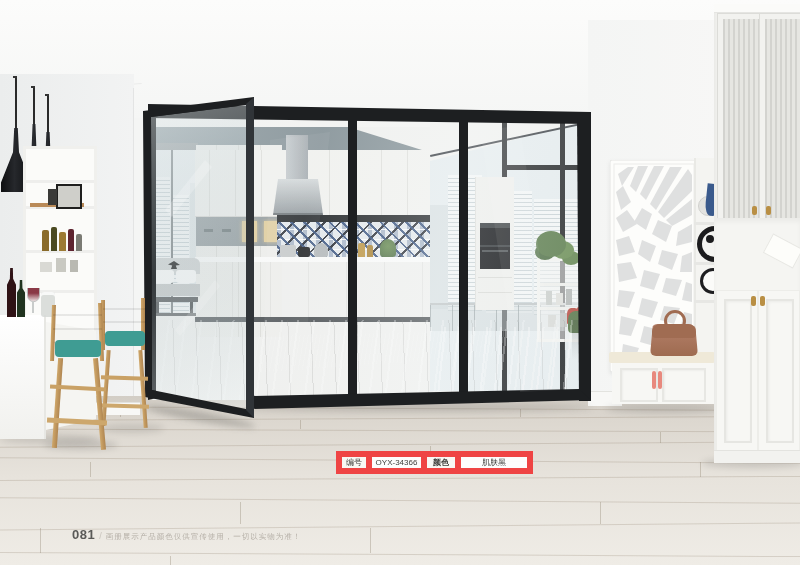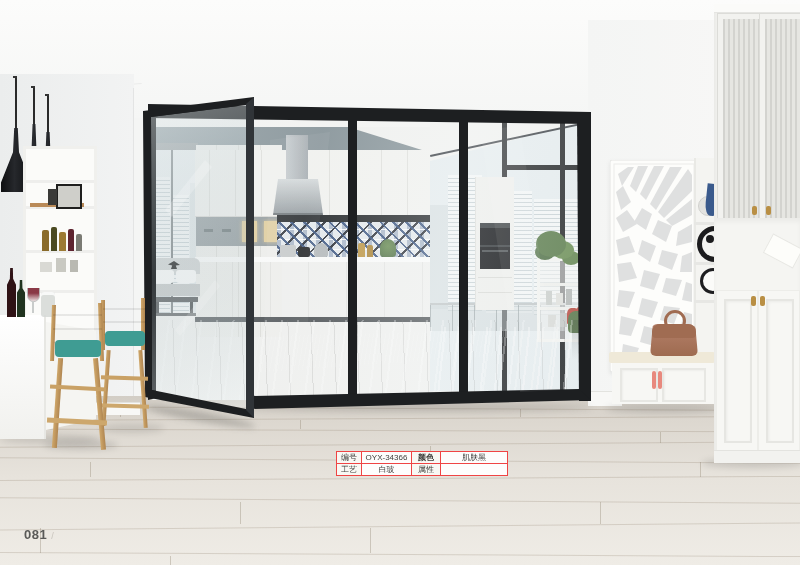--- a/index.html
+++ b/index.html
@@ -15,23 +15,23 @@
   .seam{width:1px;background:rgba(140,128,110,.35);}
   .baseboard{background:#f8f8f6;border-top:1px solid #e3e3df;}
   .shadow{border-radius:50%;filter:blur(3px);}
   
   .interior{left:152px;top:115px;width:436px;height:285px;overflow:hidden;background:#f3f3f1;}
   .hline{background:repeating-linear-gradient(180deg,#f7f9f9 0 3px,#ccd5d8 3px 4px);}
   
   .teal{background:linear-gradient(180deg,#5cb8af,#47a79d);}
   .wood{background:linear-gradient(90deg,#cfa76a,#b08651);}
   .spec-table{border-collapse:collapse;}
-  .spec-table td{border:1px solid #ef4444;background:rgba(255,255,255,.93);font-size:8px;line-height:10px;height:11px;text-align:center;color:#3f3f3c;padding:0 1px;}
+  .spec-table td{border:6px solid #ef4444;background:rgba(255,255,255,.93);font-size:8px;line-height:10px;height:11px;text-align:center;color:#3f3f3c;padding:0 1px;}
   .spec-table td.lbl{background:rgba(249,249,246,.95);}
-  .footer{display:flex;align-items:baseline;color:#4c4c4a;}
+  .footer{display:flex;align-items:baseline;color:#4c4c4a;margin-left:48px;}
   .footer .num{font-size:13px;font-weight:bold;letter-spacing:.5px;color:#5a5a58;}
   .footer .div{font-size:9px;color:#c9c4bd;margin:0 4px;}
   .footer .disc{font-size:7.5px;color:#b6b0a8;letter-spacing:1px;}
 </style>
 </head>
 <body>
 
 <div class="stage">
   <div class="photo a" style="left:0;top:0;width:800px;height:565px;">
 
@@ -347,28 +347,23 @@
     </div>
 
     <table class="a spec-table" style="left:336px;top:451px;">
       <tbody>
           <tr>
         <td class="lbl" style="width:22px;">编号</td>
         <td style="width:47px;">OYX-34366</td>
         <td class="lbl" style="width:26px;font-weight:bold;">颜色</td>
         <td style="width:64px;">肌肤黑</td>
       </tr>
-      <tr>
-        <td class="lbl">工艺</td>
-        <td>白玻</td>
-        <td class="lbl">属性</td>
-        <td></td>
-      </tr>
     </tbody>
       </table>
 
     <div class="a footer" style="left:24px;top:527px;">
       <span class="num">081</span>
       <span class="div">/</span>
+      <span class="disc">画册展示产品颜色仅供宣传使用，一切以实物为准！</span>
     </div>
 
   </div>
 </div>
 
 </body></html>

